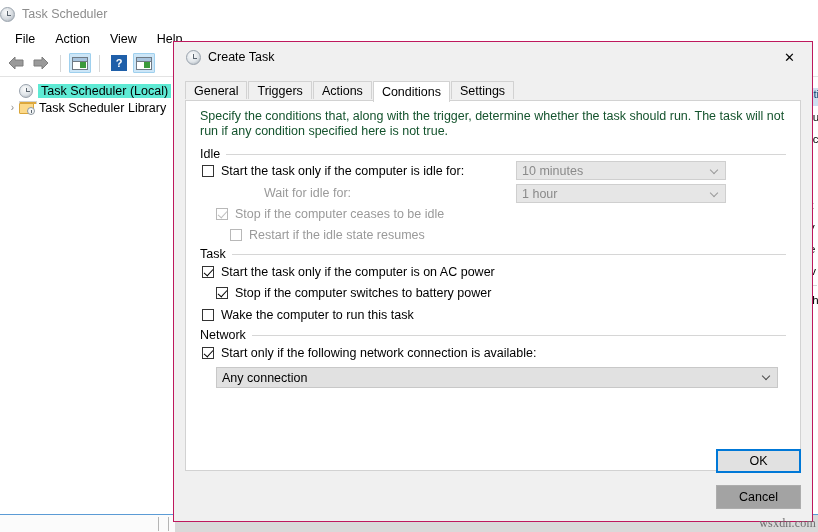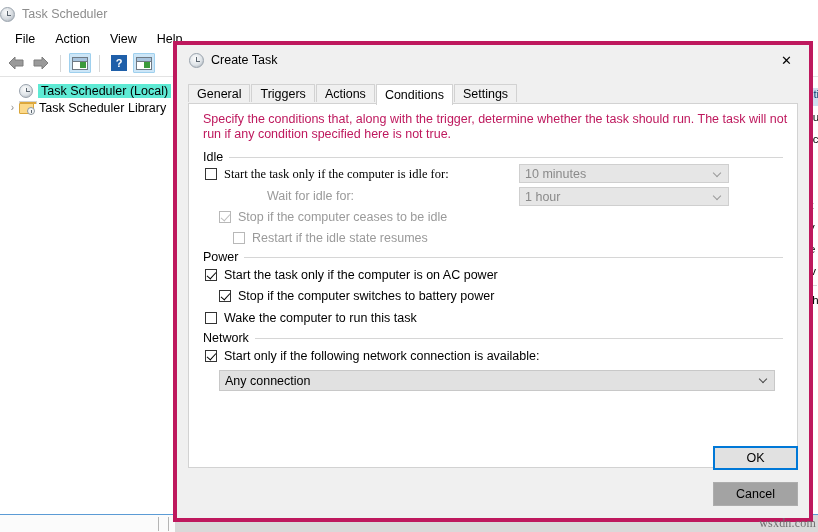--- a/index.html
+++ b/index.html
@@ -64,42 +64,42 @@
   
   #bottom-strip{position:absolute;left:0;right:0;bottom:0;height:24px;background:#ffffff;}
   #bottom-strip .hline{position:absolute;left:0;right:0;top:6px;height:1px;background:#5b9bd5;}
   #bottom-strip .colhdr{position:absolute;left:158px;top:9px;width:1px;height:14px;background:#b5b5b5;}
   #bottom-strip .colhdr2{position:absolute;left:168px;top:9px;width:1px;height:14px;background:#b5b5b5;}
   #bottom-strip .panel{position:absolute;left:0;right:0;top:7px;bottom:0;background:#fbfbfb;}
   #bottom-strip .panel2{position:absolute;left:175px;right:0;top:7px;bottom:0;background:#d9d9d9;}
 
   
   #dialog{position:absolute;left:173px;top:41px;width:640px;height:481px;
-          background:#f0f0f0;border:4px solid #be185d;box-sizing:border-box;}
+          background:#f0f0f0;border:1px solid #be185d;box-sizing:border-box;}
   #dlg-titlebar{height:30px;display:flex;align-items:center;background:#f0f0f0;}
   #dlg-title-ico{width:15px;height:15px;border-radius:50%;margin-left:12px;margin-right:7px;
     background:radial-gradient(circle at 40% 35%, #fdfdfd 0%, #dfe4e8 55%, #9aa3ad 100%);
     border:1px solid #9aa3ad;box-sizing:border-box;position:relative;flex:none;}
   #dlg-title-ico:before{content:"";position:absolute;left:6px;top:3px;width:1px;height:5px;background:#5a646e;}
   #dlg-title-ico:after{content:"";position:absolute;left:6px;top:7px;width:4px;height:1px;background:#5a646e;}
   #dlg-title-text{font-size:12.5px;color:#000;flex:1;}
   #dlg-close{width:45px;height:29px;display:flex;align-items:center;justify-content:center;
              font-size:13px;color:#000;}
 
   #dlg-body{position:absolute;left:0;right:0;top:30px;bottom:0;}
   #tabstrip{position:absolute;left:11px;top:9px;right:11px;height:20px;display:flex;}
   .tab{height:18px;padding:0 8px;display:flex;align-items:center;font-size:12.5px;color:#000;
        background:#f0f0f0;border:1px solid #d2d2d2;border-bottom:none;box-sizing:border-box;
        border-radius:1px 1px 0 0;margin-right:1px;}
   .tab.active{height:21px;background:#ffffff;border-color:#d2d2d2;position:relative;z-index:3;}
 
   #tabpanel{position:absolute;left:11px;right:11px;top:28px;bottom:50px;
             background:#ffffff;border:1px solid #d2d2d2;box-sizing:border-box;}
 
-  .desc{position:absolute;left:14px;top:8px;right:2px;font-size:12.5px;line-height:15px;color:#be185d;}
+  .desc{position:absolute;left:14px;top:8px;right:2px;font-size:12.5px;line-height:15px;color:#14532d;}
 
   .group-head{position:absolute;display:flex;align-items:center;left:14px;right:14px;font-size:12.5px;color:#000;}
   .group-head .gl{margin-right:6px;white-space:nowrap;}
   .group-head .rule{flex:1;height:1px;background:#d6d6d6;}
 
   .cbrow{position:absolute;display:flex;align-items:center;font-size:12.5px;height:16px;}
   .cb{width:12px;height:12px;border:1px solid #333;background:#fff;box-sizing:border-box;
       margin-right:7px;flex:none;position:relative;}
   .cb.dis{border-color:#b8b8b8;background:#fff;}
   .cb.checked:after{content:"";position:absolute;left:3px;top:0px;width:4px;height:8px;
@@ -231,21 +231,21 @@
 
     <div id="tabpanel">
 
       <div class="desc">Specify the conditions that, along with the trigger, determine whether the task should run.  The task will not run  if any condition specified here is not true.</div>
 
       <div class="group-head" style="top:46px;">
         <span class="gl">Idle</span>
         <span class="rule"></span>
       </div>
 
-      <div class="cbrow" style="left:16px;top:62px;font-family:Liberation Serif, serif;">
+      <div class="cbrow" style="left:16px;top:62px;">
         <span class="cb"></span>
         <span>Start the task only if the computer is idle for:</span>
       </div>
       <div class="ddl" style="left:330px;top:60px;width:210px;">
         <span>10 minutes</span>
         <span class="arrow"></span>
       </div>
 
       <div class="plainlbl lbl-dis" style="left:78px;top:85px;">Wait for idle for:</div>
       <div class="ddl" style="left:330px;top:83px;width:210px;">
@@ -257,21 +257,21 @@
         <span class="cb checked dis"></span>
         <span class="lbl-dis">Stop if the computer ceases to be idle</span>
       </div>
 
       <div class="cbrow" style="left:44px;top:126px;">
         <span class="cb dis"></span>
         <span class="lbl-dis">Restart if the idle state resumes</span>
       </div>
 
       <div class="group-head" style="top:146px;">
-        <span class="gl">Power</span>
+        <span class="gl">Task</span>
         <span class="rule"></span>
       </div>
 
       <div class="cbrow" style="left:16px;top:163px;">
         <span class="cb checked"></span>
         <span>Start the task only if the computer is on AC power</span>
       </div>
 
       <div class="cbrow" style="left:30px;top:184px;">
         <span class="cb checked"></span>

